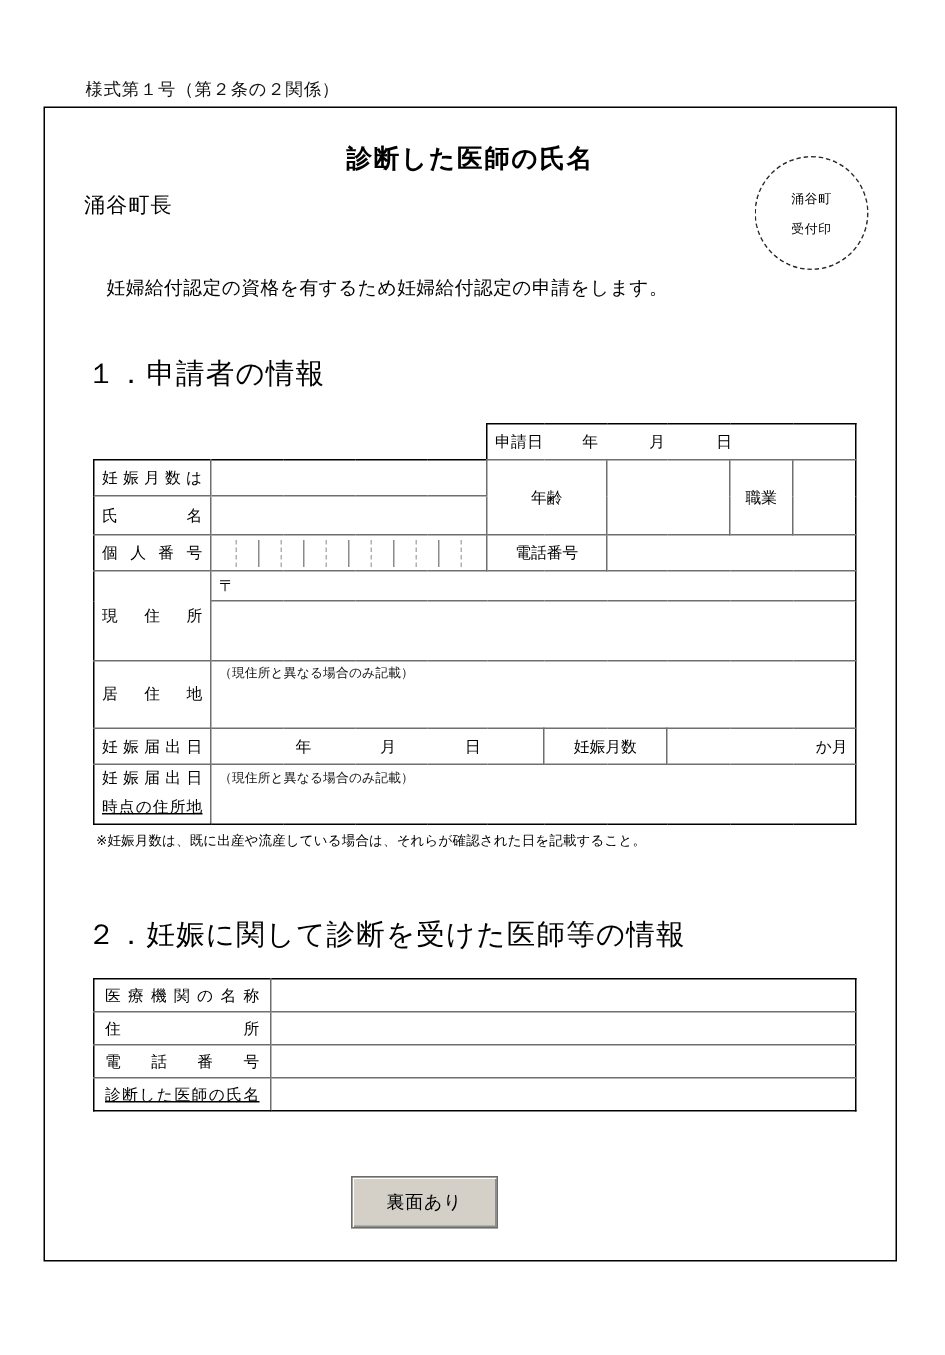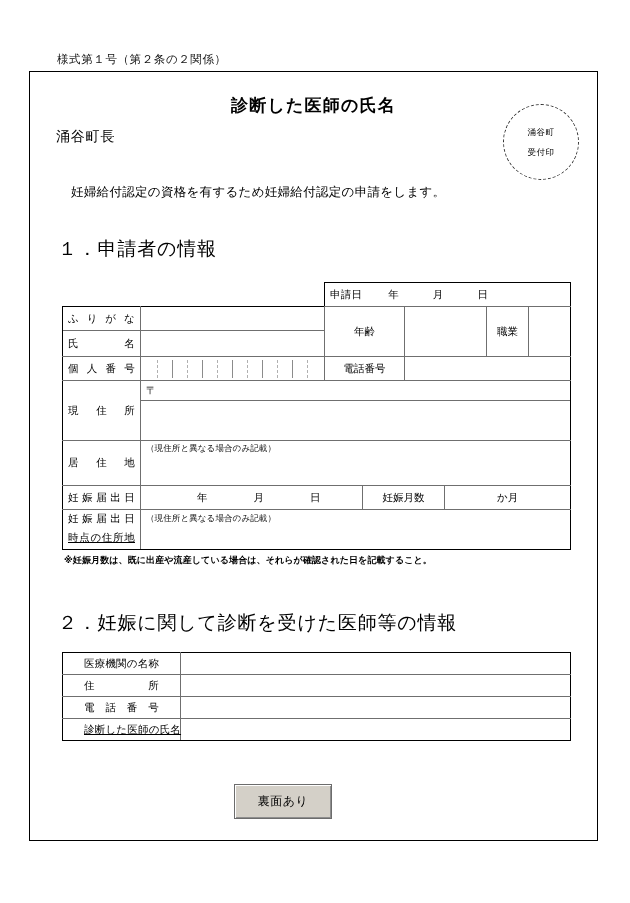--- a/index.html
+++ b/index.html
@@ -169,48 +169,47 @@
     letter-spacing: 0.1px;
     color: #111;
     margin-left: 32px;
   }
   .ym-line {
     display: flex;
     align-items: center;
     padding-left: 56px;
   }
   .ym-line span { margin-right: 46px; }
-  .right-unit { text-align: center; display: block; }
+  .right-unit { text-align: right; display: block; }
 
   .footnote {
     position: absolute;
     left: 34px;
     top: 482px;
     font-size: 9px;
     letter-spacing: 0.1px;
-    font-weight: bold;
   }
 
   
   .doctor-wrap {
     position: absolute;
     left: 32px;
     top: 580px;
     width: 508px;
   }
   table.doctor {
     border-collapse: collapse;
     table-layout: fixed;
     width: 100%;
     font-size: 10.5px;
   }
   table.doctor td {
     border: 0.8px solid #6f6f6f;
     height: 22px;
-    padding: 0 21px;
+    padding: 0 7px;
     box-sizing: border-box;
     vertical-align: middle;
   }
 
   
   .backside-btn {
     position: absolute;
     left: 204px;
     top: 712px;
     width: 96px;
@@ -272,21 +271,21 @@
             <div class="date-line">
               <span class="d-lab">申請日</span>
               <span class="d-y">年</span>
               <span class="d-m">月</span>
               <span>日</span>
             </div>
           </td>
         </tr>
 
         <tr>
-          <td class="lbl lbl-center thick-top thick-left dashed-bottom">ふりがな</td>
+          <td class="lbl lbl-center thick-top thick-left dashed-bottom">妊娠月数は</td>
           <td colspan="4" class="thick-top dashed-bottom"></td>
           <td colspan="2" rowspan="2" class="lbl-center thick-top">年齢</td>
           <td colspan="2" rowspan="2" class="thick-top"></td>
           <td rowspan="2" class="lbl-center thick-top">職業</td>
           <td rowspan="2" class="thick-top thick-right"></td>
         </tr>
 
         <tr>
           <td class="lbl thick-left" style="height:26px">氏　　　名</td>
           <td colspan="4"></td>

